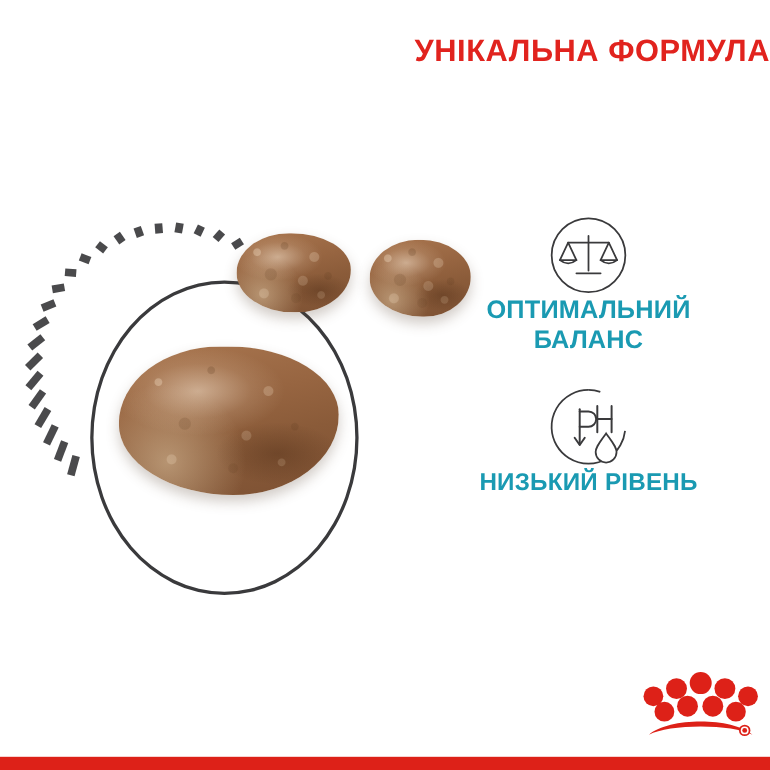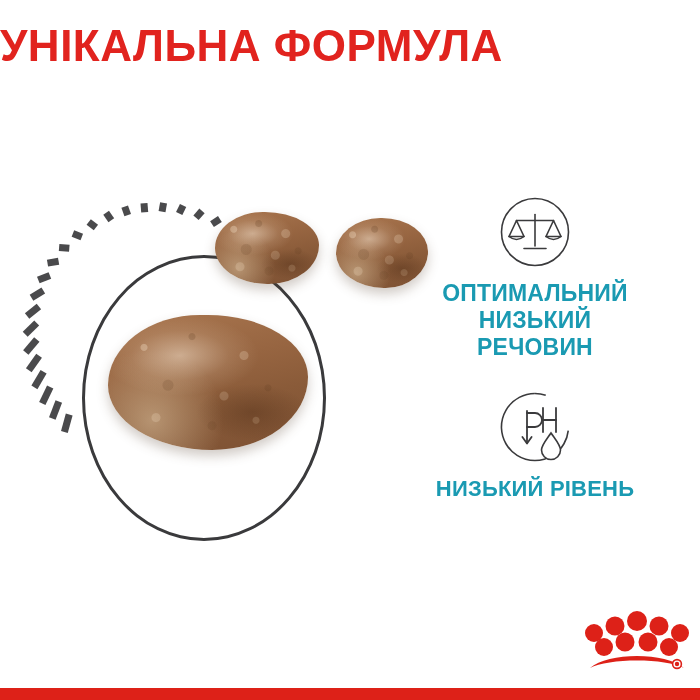--- a/index.html
+++ b/index.html
@@ -19,22 +19,22 @@
     background: #ffffff;
     overflow: hidden;
   }
 
   
   #headline {
     position: absolute;
     top: 20px;
     left: 0;
     width: 700px;
-    text-align: left;
-    font-size: 44px;
+    text-align: right;
+    font-size: 28px;
     line-height: 52px;
     font-weight: bold;
     letter-spacing: 0.5px;
     color: #e1231e;
     white-space: nowrap;
   }
 
   
   #illustration {
     position: absolute;
@@ -124,21 +124,20 @@
     flex-direction: column;
     align-items: center;
   }
   .feature + .feature { margin-top: 30px; }
   .feature-icon {
     width: 72px;
     height: 72px;
     display: block;
   }
   .feature-text {
-    margin-top: 12px;
     text-align: center;
     color: #1a9ab2;
     font-size: 23px;
     line-height: 27px;
     font-weight: bold;
     letter-spacing: 0.2px;
   }
   #feature-ph .feature-text { font-size: 22px; line-height: 27px; }
 
   
@@ -210,22 +209,21 @@
           <line x1="17.5" y1="24.5" x2="54.5" y2="24.5"></line>
           <line x1="25" y1="52.5" x2="47" y2="52.5"></line>
           <path d="M17.5 24.5 L10 40.5 H25 Z"></path>
           <path d="M54.5 24.5 L47 40.5 H62 Z"></path>
           <path d="M10 40.5 q7.5 6 15 0"></path>
           <path d="M47 40.5 q7.5 6 15 0"></path>
         </g>
       </svg>
       <div class="feature-text">
         <div>ОПТИМАЛЬНИЙ</div>
-        <div>НИЗЬКИЙ</div>
-        <div>РЕЧОВИН</div>
+        <div>БАЛАНС</div>
       </div>
     </div>
 
     <div class="feature" id="feature-ph">
       <svg class="feature-icon" viewBox="0 0 72 72">
         <path d="M36 2.5 a33.5 33.5 0 1 1 -0.1 0" fill="none" stroke="#3a3a3c" stroke-width="1.6" stroke-dasharray="168 45" stroke-dashoffset="-56"></path>
         <g stroke="#3a3a3c" stroke-width="1.8" fill="none" stroke-linecap="round" stroke-linejoin="round">
           <line x1="28" y1="20" x2="28" y2="52"></line>
           <path d="M28 22 h8 a7 7 0 0 1 0 14 h-8"></path>
           <polyline points="23.4,46 28,52.5 32.6,46"></polyline>

